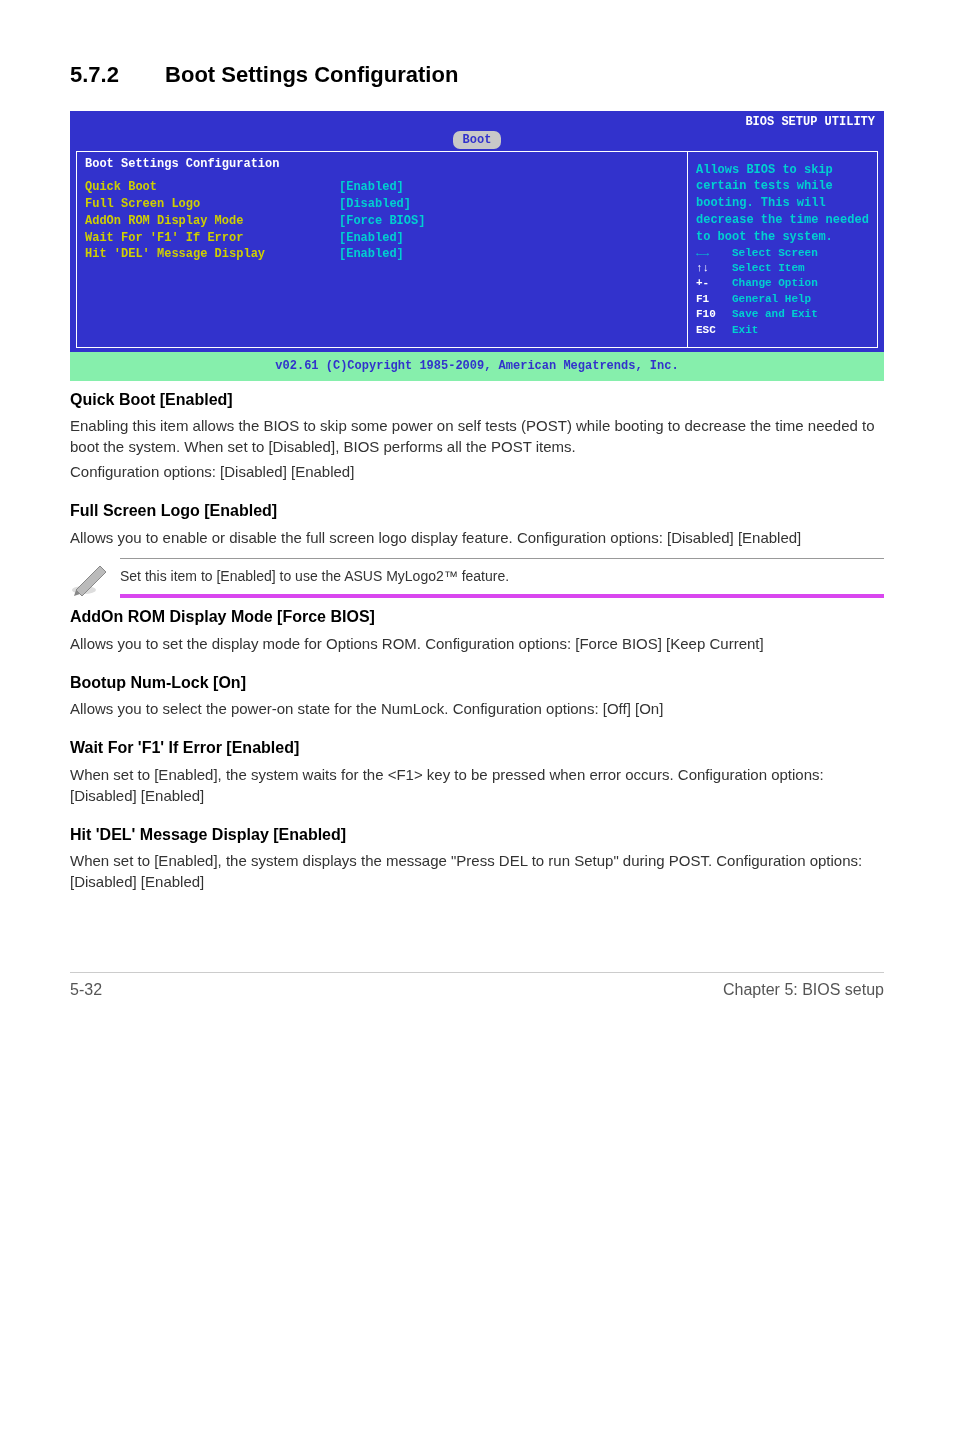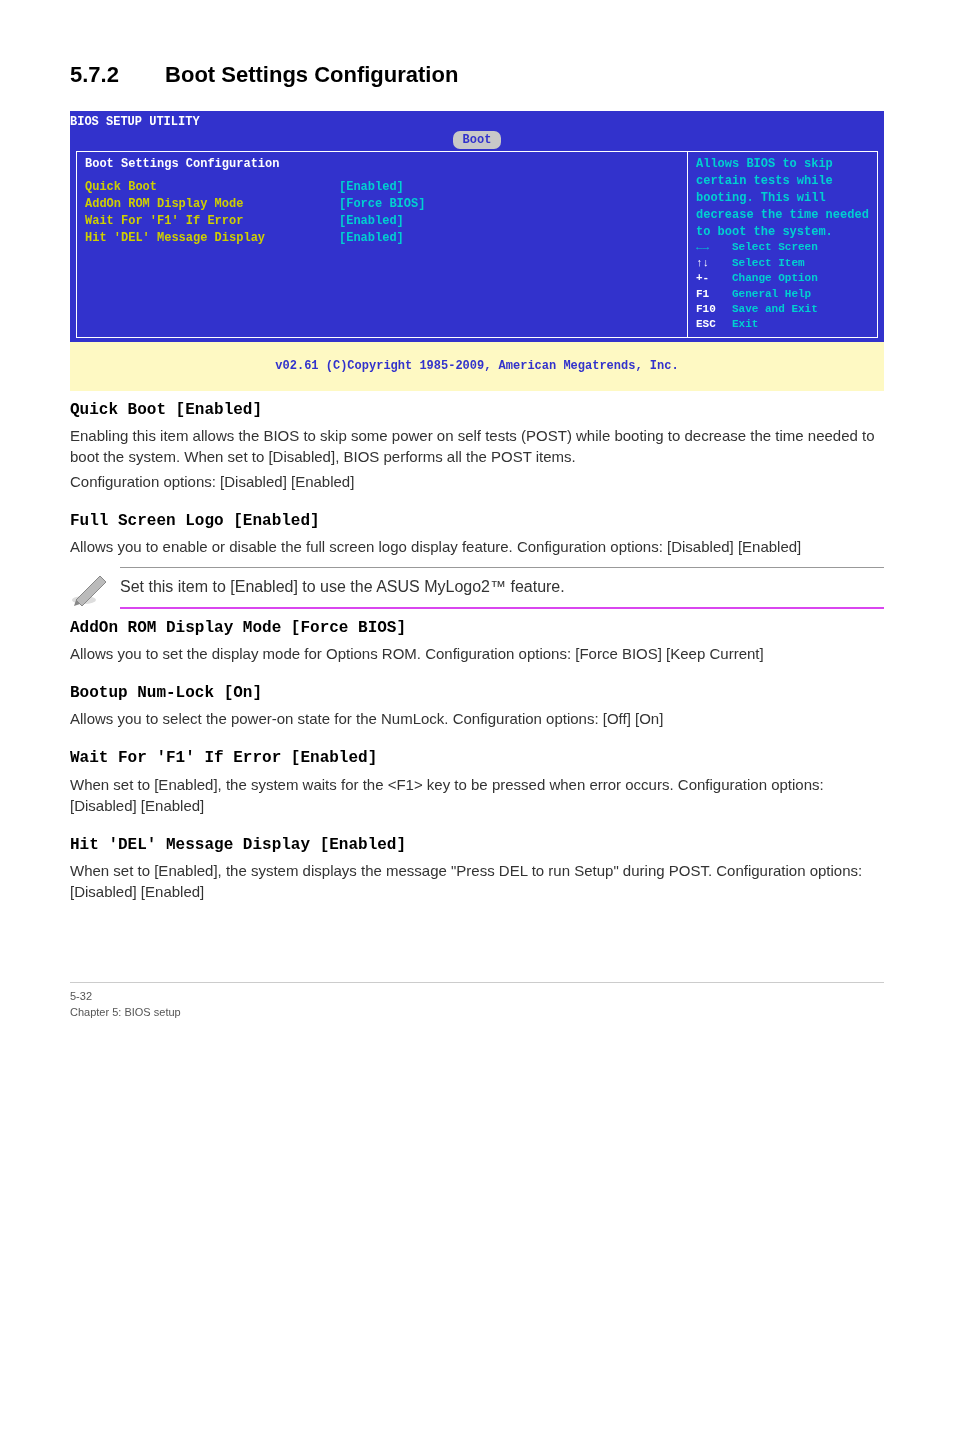--- a/index.html
+++ b/index.html
@@ -28,22 +28,22 @@
   .bios-box {
     background: #3232cc;
     color: #fff;
     font-family: "Courier New", monospace;
     font-size: 12px;
     font-weight: bold;
     margin-bottom: 8px;
   }
   .bios-title {
     color: #fff;
-    text-align: left;
-    padding: 3px 0 0 0;
+    text-align: right;
+    padding: 3px 9px 0 0;
   }
   .bios-tab {
     width: 48px;
     margin: 0 auto 2px auto;
     text-align: center;
     background: #c8c8c8;
     color: #3232cc;
     padding: 1px 4px;
     border-radius: 7px;
   }
@@ -80,83 +80,85 @@
     font-size: 11px;
     line-height: 1.4;
   }
   .bios-help-keys .krow {
     display: flex;
   }
   .bios-help-keys .key { width: 36px; color: #fff; }
   .bios-help-keys .key.cyan { color: #00d0d0; }
   .bios-help-keys .desc { color: #00d0d0; }
   .bios-footer {
-    background: #fef9c3;
+    background: #86efac;
     color: #3232cc;
     text-align: center;
-    padding: 16px 0;
+    padding: 6px 0;
   }
   h2.sub {
     font-size: 16px;
     font-weight: bold;
     margin-top: 8px;
     margin-bottom: 4px;
-    font-family: Liberation Mono, monospace;
   }
   p.body {
     color: #333;
     margin-bottom: 4px;
   }
   p.body + p.body { margin-top: 0; }
   .note-wrap {
     display: flex;
     align-items: center;
     margin: 10px 0 6px 0;
   }
   .note-icon {
     width: 50px;
     flex-shrink: 0;
   }
   .note-icon svg { display: block; }
   .note-text {
     flex: 1;
     border-top: 1px solid #999;
-    border-bottom: 2px solid #d946ef;
+    border-bottom: 4px solid #d946ef;
     padding: 8px 0;
-    font-size: 16px;
+    font-size: 14px;
     color: #333;
   }
   .footer {
     display: flex;
     justify-content: space-between;
     border-top: 1px solid #ccc;
     margin-top: 80px;
     padding-top: 6px;
-    font-size: 11px;
+    font-size: 16px;
     color: #555;
-    flex-direction: column;
   }
 </style>
 </head>
 <body>
 
 <h1 class="section">
   <span class="num">5.7.2</span>
   <span>Boot Settings Configuration</span>
 </h1>
 
 <div class="bios-box">
   <div class="bios-title">BIOS SETUP UTILITY</div>
   <div class="bios-tab">Boot</div>
   <div class="bios-body">
     <div class="bios-left">
       <div class="header">Boot Settings Configuration</div>
       <div class="bios-row">
         <div class="lbl">Quick Boot</div>
         <div class="val">[Enabled]</div>
+      </div>
+      <div class="bios-row">
+        <div class="lbl">Full Screen Logo</div>
+        <div class="val">[Disabled]</div>
       </div>
       <div class="bios-row">
         <div class="lbl">AddOn ROM Display Mode</div>
         <div class="val">[Force BIOS]</div>
       </div>
       <div class="bios-row">
         <div class="lbl">Wait For 'F1' If Error</div>
         <div class="val">[Enabled]</div>
       </div>
       <div class="bios-row">

